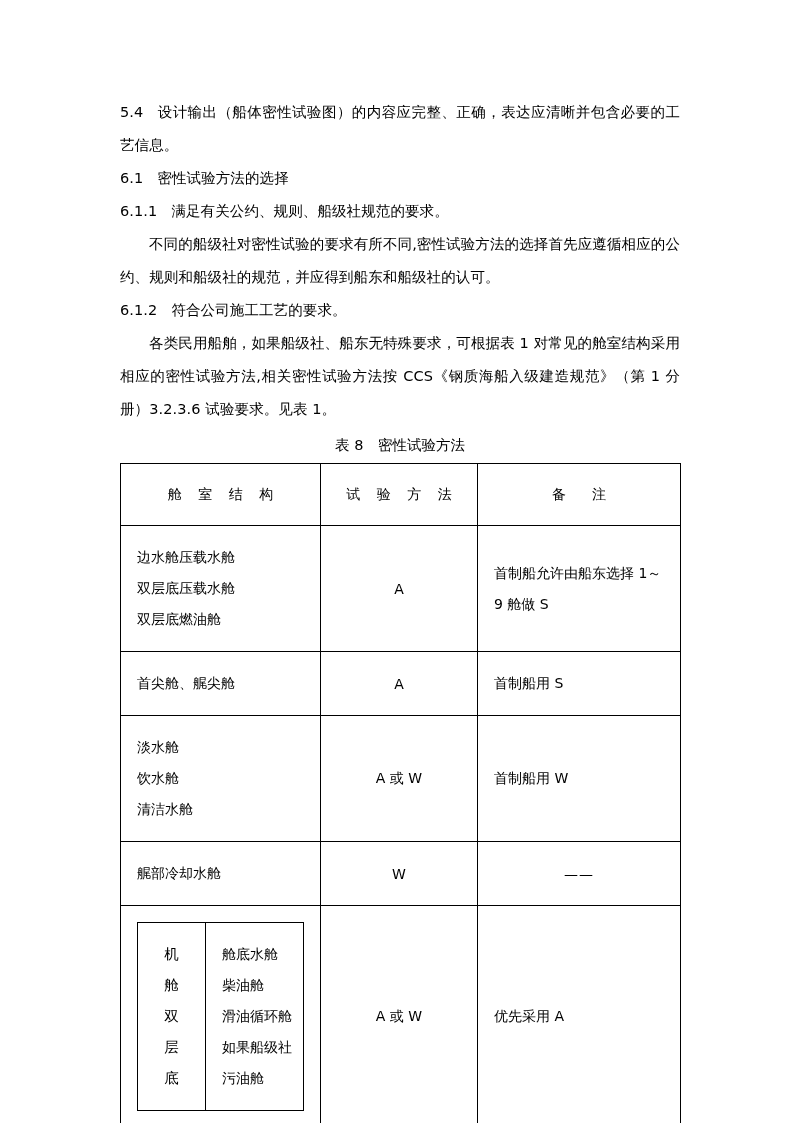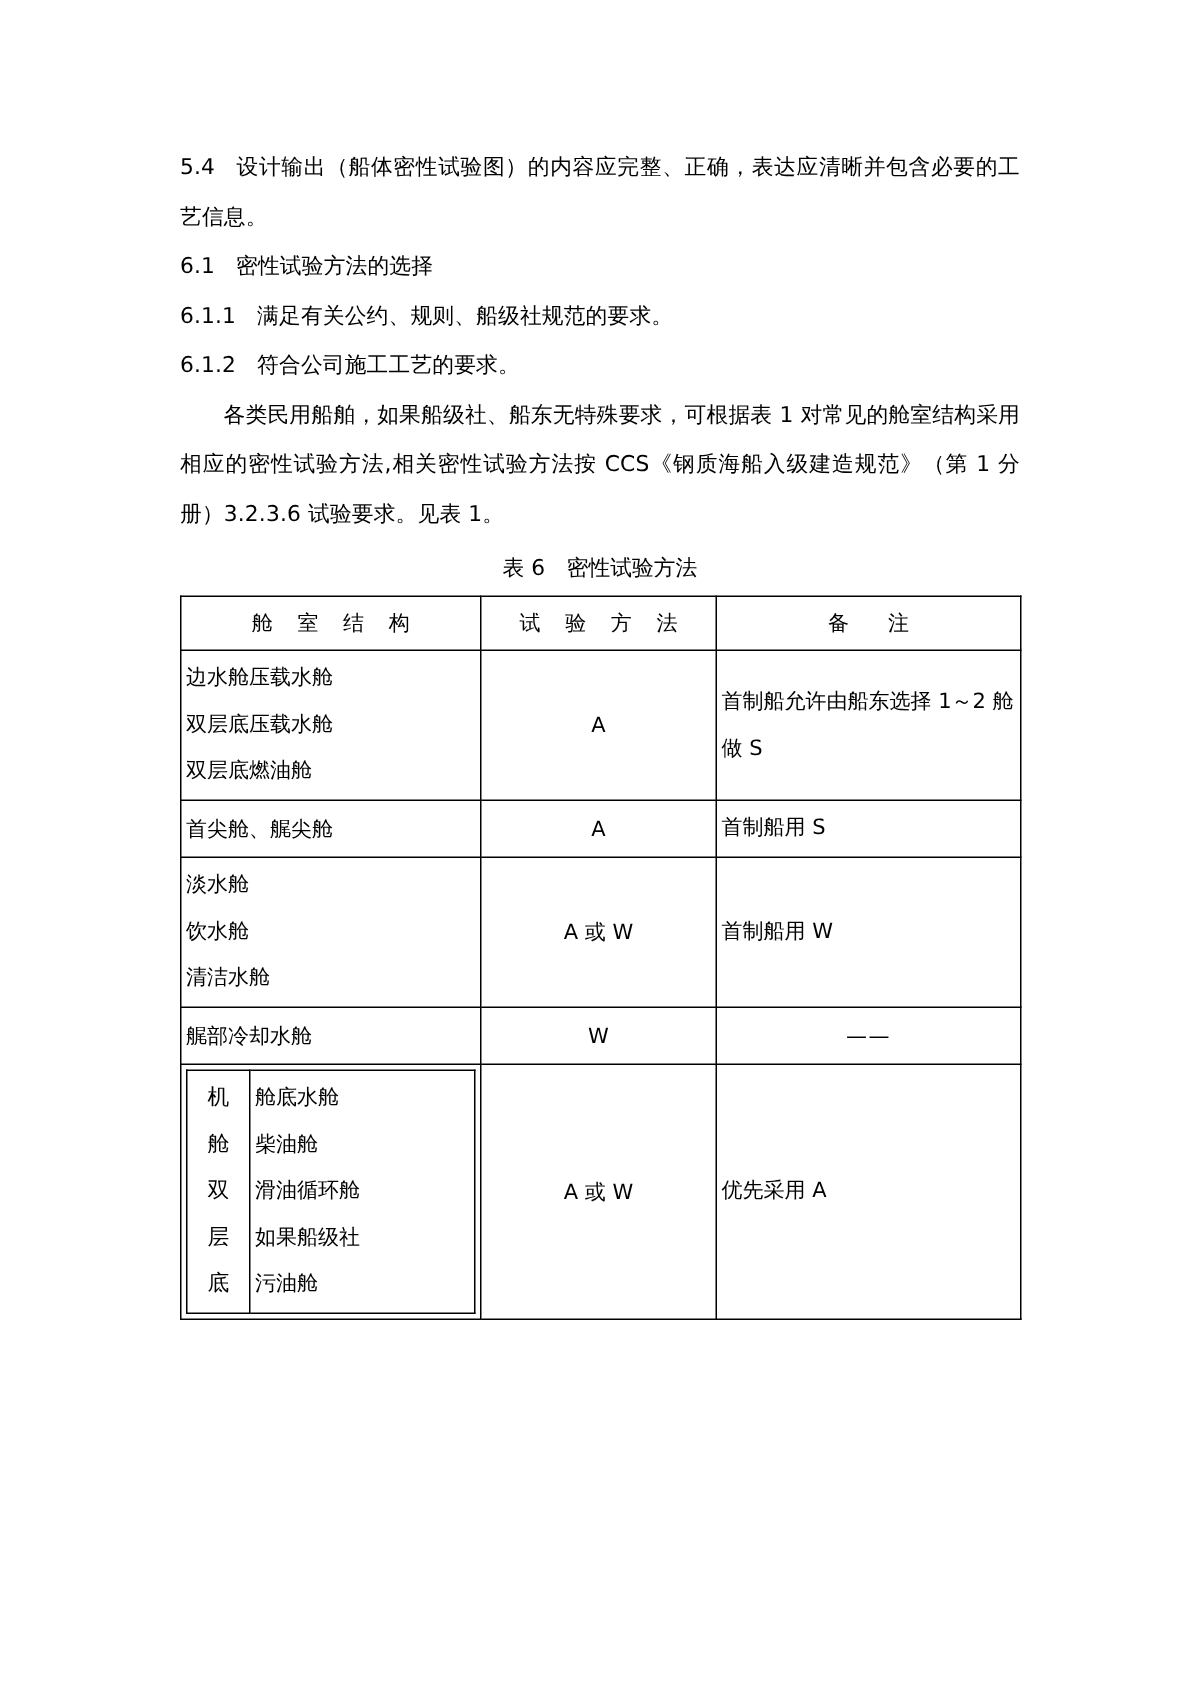--- a/index.html
+++ b/index.html
@@ -59,21 +59,21 @@
   table.tbl {
     border-collapse: collapse;
     width: 560px;
     margin: 0 auto 0 0;
     table-layout: fixed;
   }
   table.tbl td, table.tbl th {
     border: 1px solid #000000;
     font-weight: normal;
     font-size: 14px;
-    padding: 3px;
+    padding: 16px;
     vertical-align: middle;
   }
   .col-a { width: 200px; }
   .col-b { width: 157px; }
   .col-c { width: 203px; }
 
   .hdr-cell {
     text-align: center;
     height: 29px;
     letter-spacing: 6px;
@@ -137,26 +137,27 @@
 
 <div class="page">
 
   <p class="para"><span class="num">5.4</span><span class="gap"></span><span>设计输出（船体密性试验图）的内容应完整、正确，表达应清晰并包含必要的工艺信息。</span></p>
 
 
   <p class="para"><span class="num">6.1</span><span class="gap"></span><span>密性试验方法的选择</span></p>
 
   <p class="para"><span class="num">6.1.1</span><span class="gap"></span><span>满足有关公约、规则、船级社规范的要求。</span></p>
 
+  <p class="para indent">不同的船级社对密性试验的要求有所不同,密性试验方法的选择首先应遵循相应的公约、规则和船级社的规范，并应得到船东和船级社的认可。</p>
 
   <p class="para"><span class="num">6.1.2</span><span class="gap"></span><span>符合公司施工工艺的要求。</span></p>
 
   <p class="para indent">各类民用船舶，如果船级社、船东无特殊要求，可根据表 1 对常见的舱室结构采用相应的密性试验方法,相关密性试验方法按 CCS《钢质海船入级建造规范》（第 1 分册）3.2.3.6 试验要求。见表 1。</p>
 
-  <div class="table-caption">表 6　密性试验方法</div>
+  <div class="table-caption">表 8　密性试验方法</div>
 
   <table class="tbl">
     <colgroup>
       <col class="col-a">
       <col class="col-b">
       <col class="col-c">
     </colgroup>
     <thead>
       <tr>
         <th class="hdr-cell">舱 室 结 构</th>
@@ -166,21 +167,21 @@
     </thead>
     <tbody>
 
       <tr>
         <td class="stack">
           <div>边水舱压载水舱</div>
           <div>双层底压载水舱</div>
           <div>双层底燃油舱</div>
         </td>
         <td class="cell-center">A</td>
-        <td class="note-wrap">首制船允许由船东选择 1～2 舱做 S</td>
+        <td class="note-wrap">首制船允许由船东选择 1～9 舱做 S</td>
       </tr>
 
       <tr>
         <td class="cell-left single-row">首尖舱、艉尖舱</td>
         <td class="cell-center single-row">A</td>
         <td class="note-wrap single-row">首制船用 S</td>
       </tr>
 
 
       <tr>

